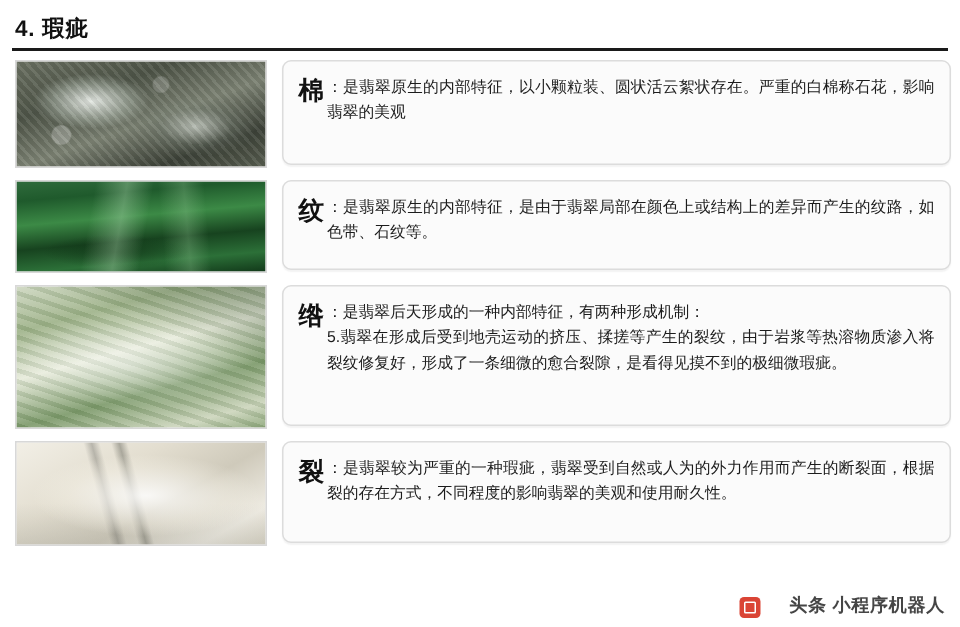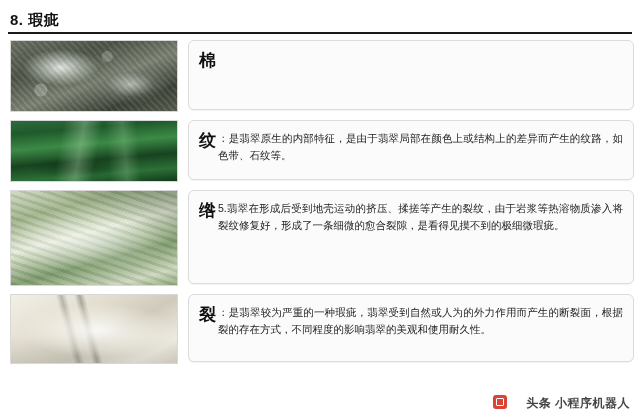--- a/index.html
+++ b/index.html
@@ -175,21 +175,21 @@
       radial-gradient(ellipse 95px 34px at 52% 52%, rgba(255,255,255,0.85) 0%, rgba(245,242,232,0.4) 55%, rgba(0,0,0,0) 80%),
       linear-gradient(75deg, rgba(120,120,110,0.0) 44%, rgba(110,110,100,0.5) 47%, rgba(120,120,110,0.0) 50%),
       linear-gradient(255deg, rgba(90,90,85,0.0) 60%, rgba(90,90,85,0.35) 63%, rgba(90,90,85,0.0) 66%),
       linear-gradient(0deg, rgba(150,150,140,0.25) 0%, rgba(0,0,0,0) 40%);
   }
   .watermark {
     position: absolute;
     right: 10px;
     bottom: 6px;
     display: flex;
-    align-items: flex-start;
+    align-items: flex-end;
     gap: 19px;
     opacity: 0.95;
   }
   .wm-logo {
     width: 14px;
     height: 14px;
     border-radius: 3px;
     background: #d93b2b;
     position: relative;
     flex: 0 0 auto;
@@ -218,32 +218,35 @@
 </style>
 </head>
 <body>
 
 <div class="page">
 
   <div class="left-rail"></div>
   <div class="edge-right"></div>
 
   <div class="header">
-    <div class="header-title">8. 瑕疵</div>
+    <div class="header-title">4. 瑕疵</div>
     <div class="header-rule"></div>
   </div>
 
   <div class="rows">
 
     <div class="row row-1">
       <div class="thumb">
         <div class="inner tex-cotton"></div>
       </div>
       <div class="card">
         <div class="card-term">棉</div>
+        <div class="card-body">
+          <p>：是翡翠原生的内部特征，以小颗粒装、圆状活云絮状存在。严重的白棉称石花，影响翡翠的美观</p>
+        </div>
       </div>
     </div>
 
     <div class="row row-2">
       <div class="thumb">
         <div class="inner tex-vein"></div>
       </div>
       <div class="card">
         <div class="card-term">纹</div>
         <div class="card-body">
@@ -252,20 +255,21 @@
       </div>
     </div>
 
     <div class="row row-3">
       <div class="thumb">
         <div class="inner tex-grain"></div>
       </div>
       <div class="card">
         <div class="card-term">绺</div>
         <div class="card-body">
+          <p>：是翡翠后天形成的一种内部特征，有两种形成机制：</p>
           <p>5.翡翠在形成后受到地壳运动的挤压、揉搓等产生的裂纹，由于岩浆等热溶物质渗入将裂纹修复好，形成了一条细微的愈合裂隙，是看得见摸不到的极细微瑕疵。</p>
         </div>
       </div>
     </div>
 
     <div class="row row-4">
       <div class="thumb">
         <div class="inner tex-crack"></div>
       </div>
       <div class="card">

